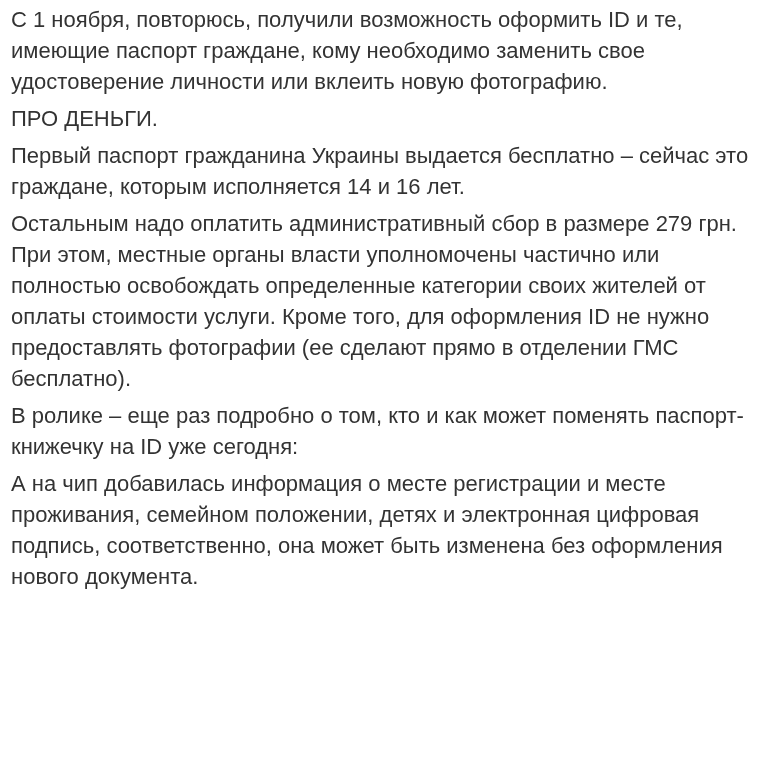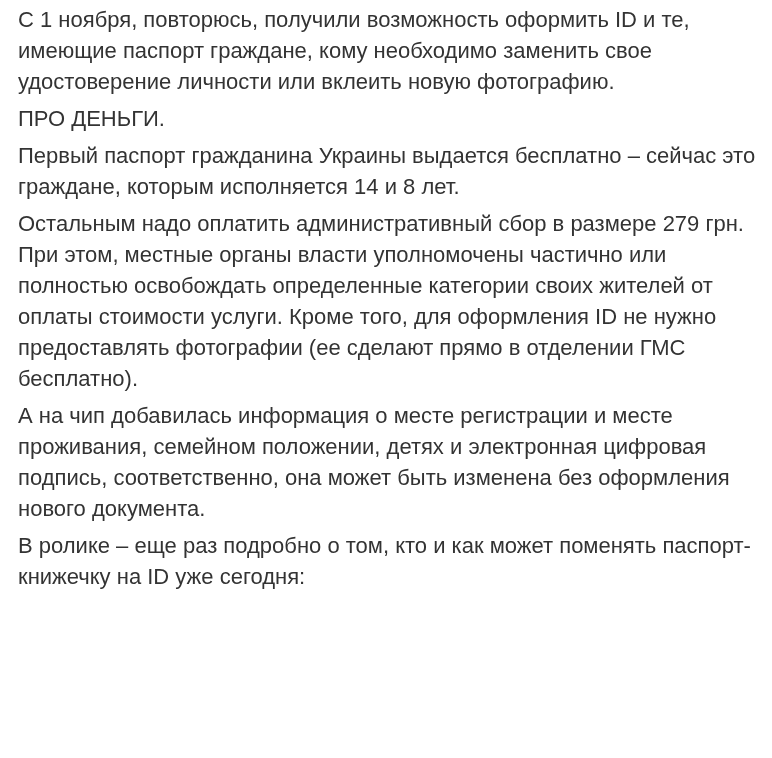--- a/index.html
+++ b/index.html
@@ -16,39 +16,39 @@
     box-sizing: border-box;
     width: 772px;
     padding: 4px 10px 0 10px;
     font-family: "Liberation Sans", sans-serif;
     font-size: 22px;
     line-height: 31px;
     color: #333333;
     letter-spacing: 0;
   }
   .article p {
-    margin: 0 0 6px 8px;
+    margin: 0 0 6px 1px;
     white-space: pre-line; 
   }
 </style>
 </head>
 <body>
 
 <div class="article">
   <p>С 1 ноября, повторюсь, получили возможность оформить ID и те,
 имеющие паспорт граждане, кому необходимо заменить свое
 удостоверение личности или вклеить новую фотографию.</p>
   <p>ПРО ДЕНЬГИ.</p>
   <p>Первый паспорт гражданина Украины выдается бесплатно – сейчас это
-граждане, которым исполняется 14 и 8 лет.</p>
+граждане, которым исполняется 14 и 16 лет.</p>
   <p>Остальным надо оплатить административный сбор в размере 279 грн.
 При этом, местные органы власти уполномочены частично или
 полностью освобождать определенные категории своих жителей от
 оплаты стоимости услуги. Кроме того, для оформления ID не нужно
 предоставлять фотографии (ее сделают прямо в отделении ГМС
 бесплатно).</p>
+  <p>В ролике – еще раз подробно о том, кто и как может поменять паспорт-
+книжечку на ID уже сегодня:</p>
   <p>А на чип добавилась информация о месте регистрации и месте
 проживания, семейном положении, детях и электронная цифровая
 подпись, соответственно, она может быть изменена без оформления
 нового документа.</p>
-  <p>В ролике – еще раз подробно о том, кто и как может поменять паспорт-
-книжечку на ID уже сегодня:</p>
 </div>
 
 </body></html>

